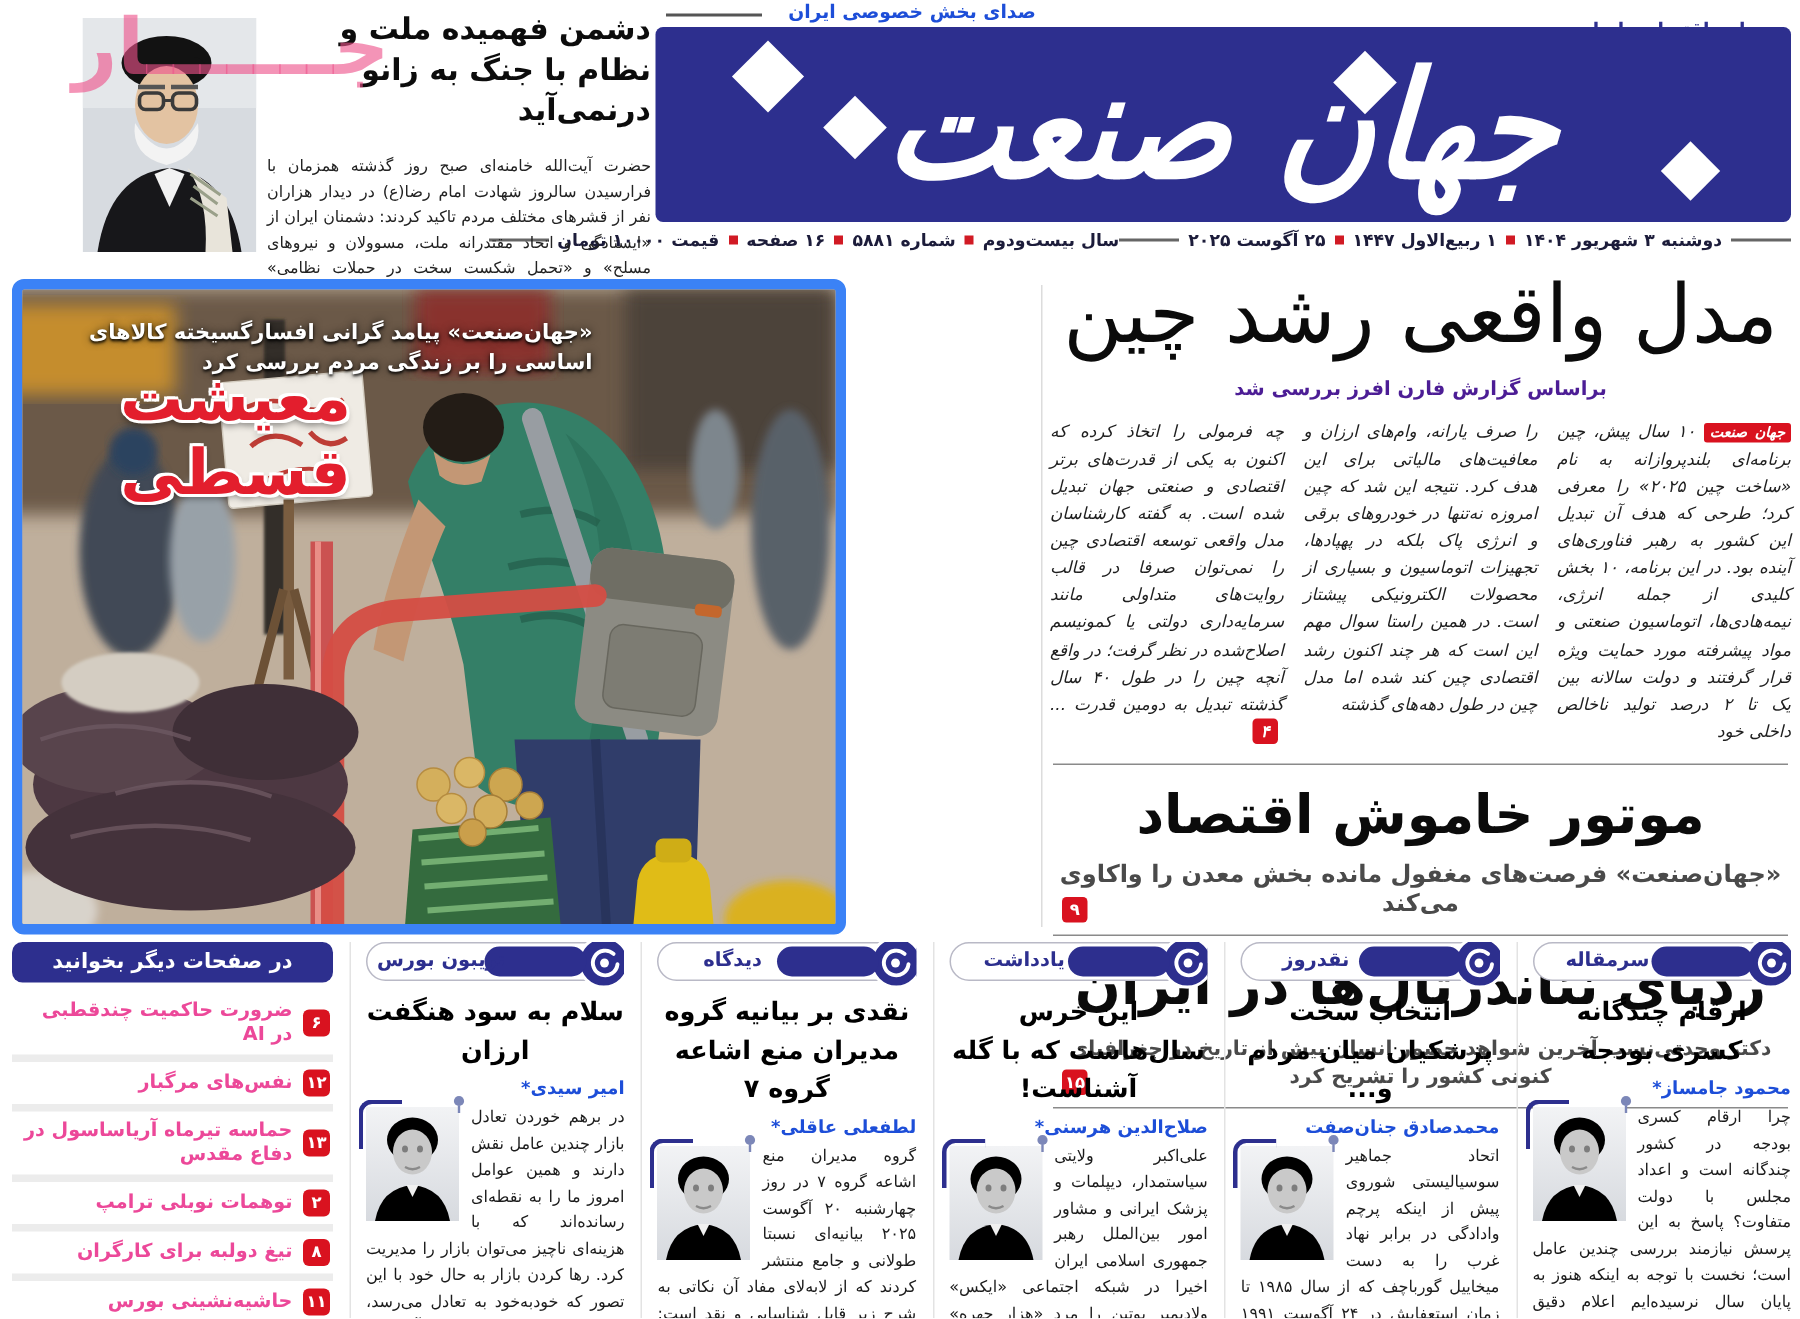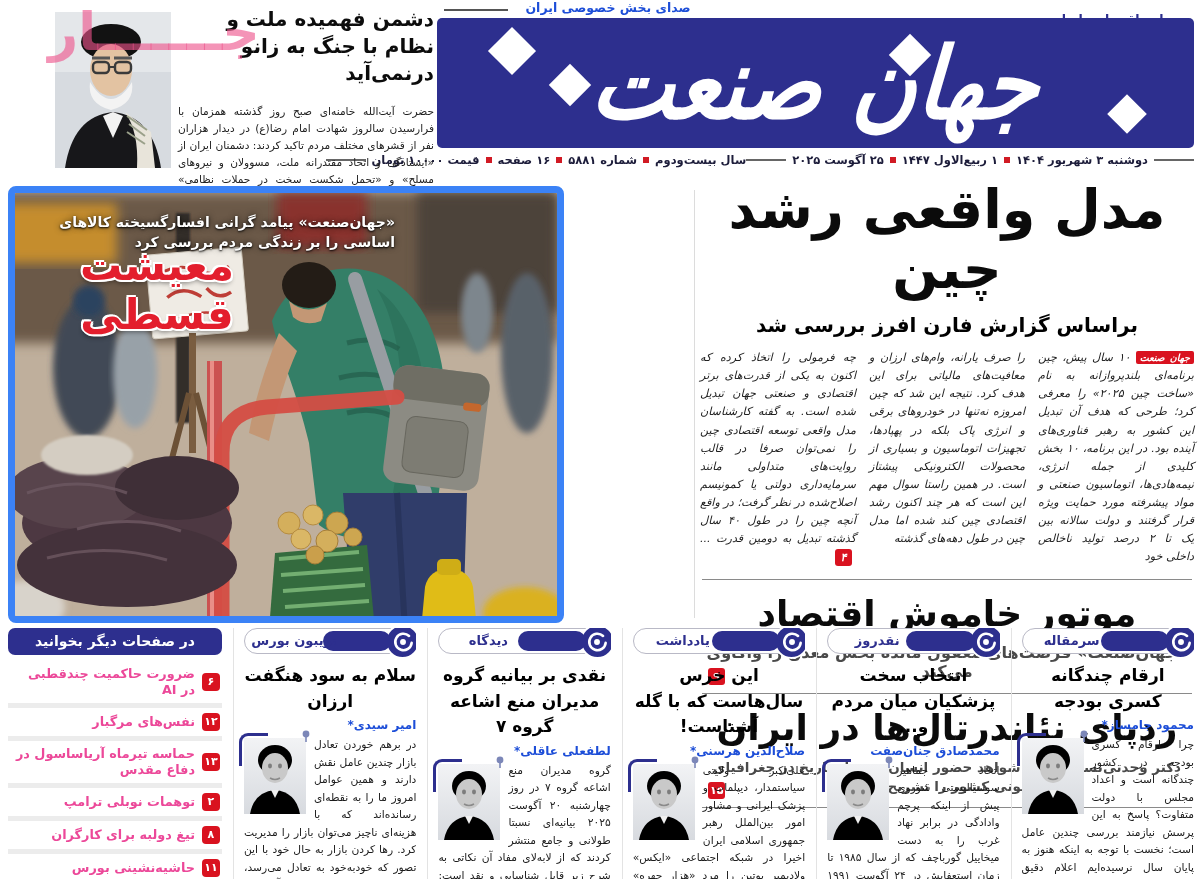--- a/index.html
+++ b/index.html
@@ -52,22 +52,22 @@
   .feature-kicker { position:absolute; left:8px; top:20px; width:372px; z-index:4;
     color:#fff; font-size:14px; font-weight:900; text-align:right; line-height:1.4;
     text-shadow:0 1px 2px rgba(0,0,0,.95), 0 0 6px rgba(0,0,0,.7); }
   .feature-title { position:absolute; left:22px; top:48px; width:240px; z-index:4;
     color:#e31e2d; font-size:42px; font-weight:900; text-align:center;
     text-shadow:-2px 0 0 #fff, 2px 0 0 #fff, 0 -2px 0 #fff, 0 2px 0 #fff, 2px 2px 0 #fff, -2px -2px 0 #fff, 0 3px 5px rgba(0,0,0,.45); }
   .vdivider { position:absolute; left:694px; top:190px; width:1px; height:428px; background:#dcdcdc; }
 
   
   .stories { position:absolute; left:700px; top:180px; width:494px; }
-  .story-h1 { font-size:54px; font-weight:700; color:#0b0b0b; text-align:center; line-height:1.12; }
-  .story-sub1 { font-size:20px; font-weight:bold; color:#000000; text-align:center; margin:12px 0 12px; }
+  .story-h1 { font-size:54px; font-weight:400; color:#0b0b0b; text-align:center; line-height:1.12; }
+  .story-sub1 { font-size:13px; font-weight:bold; color:#4c1d95; text-align:center; margin:12px 0 12px; }
   .ncols { display:flex; gap:13px; }
   .ncol { flex:1; font-size:11.2px; line-height:1.62; text-align:justify; color:#1e1e1e;font-style:italic; }
   .redtag { background:#d9121f; color:#fff; font-size:9.5px; font-weight:bold; padding:1px 4px; border-radius:2px; }
   .rule { border:0; border-top:1px solid #8a8a8a; margin:12px 2px; }
   .story-h2 { font-size:36px; font-weight:900; color:#0b0b0b; text-align:center; line-height:1.2; }
   .sub-row { position:relative; text-align:center; margin-top:8px; }
   .story-sub2 { font-size:16px; font-weight:bold; color:#4a4a4a; }
   .story-sub3 { font-size:13.5px; font-weight:bold; color:#4a4a4a; }
   .sub-row .pbadge { position:absolute; left:4px; bottom:-4px; }
 

